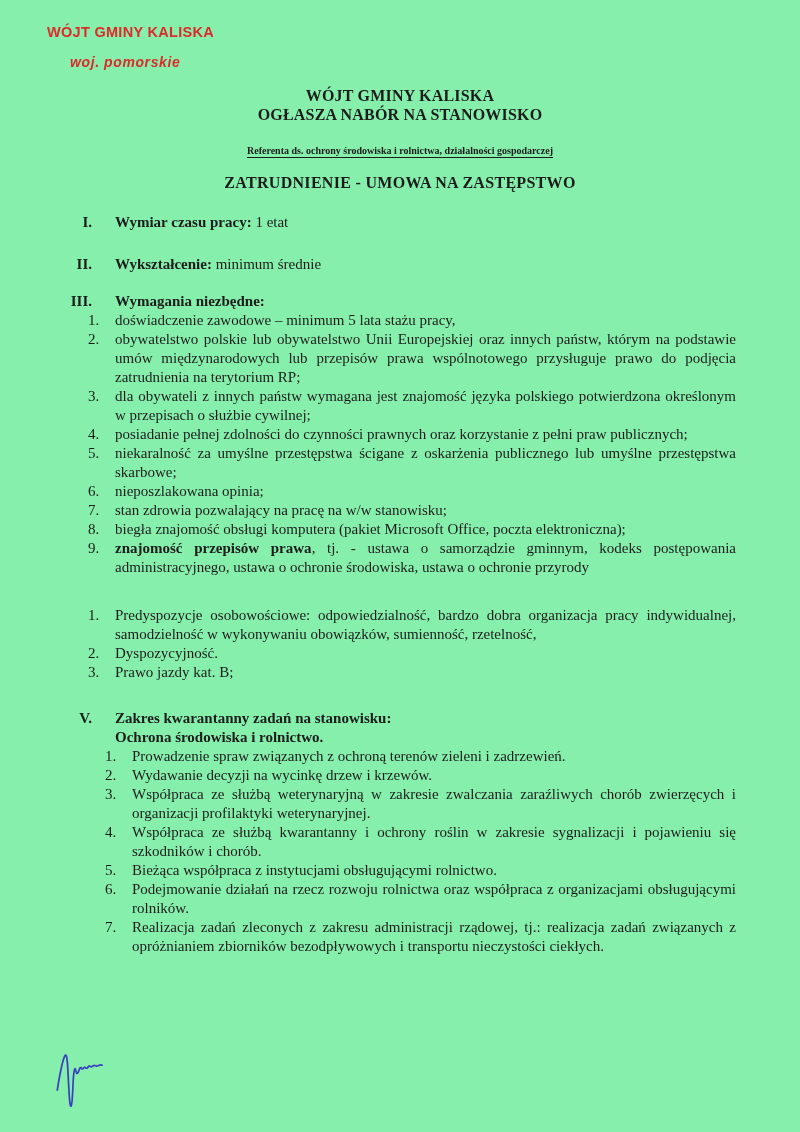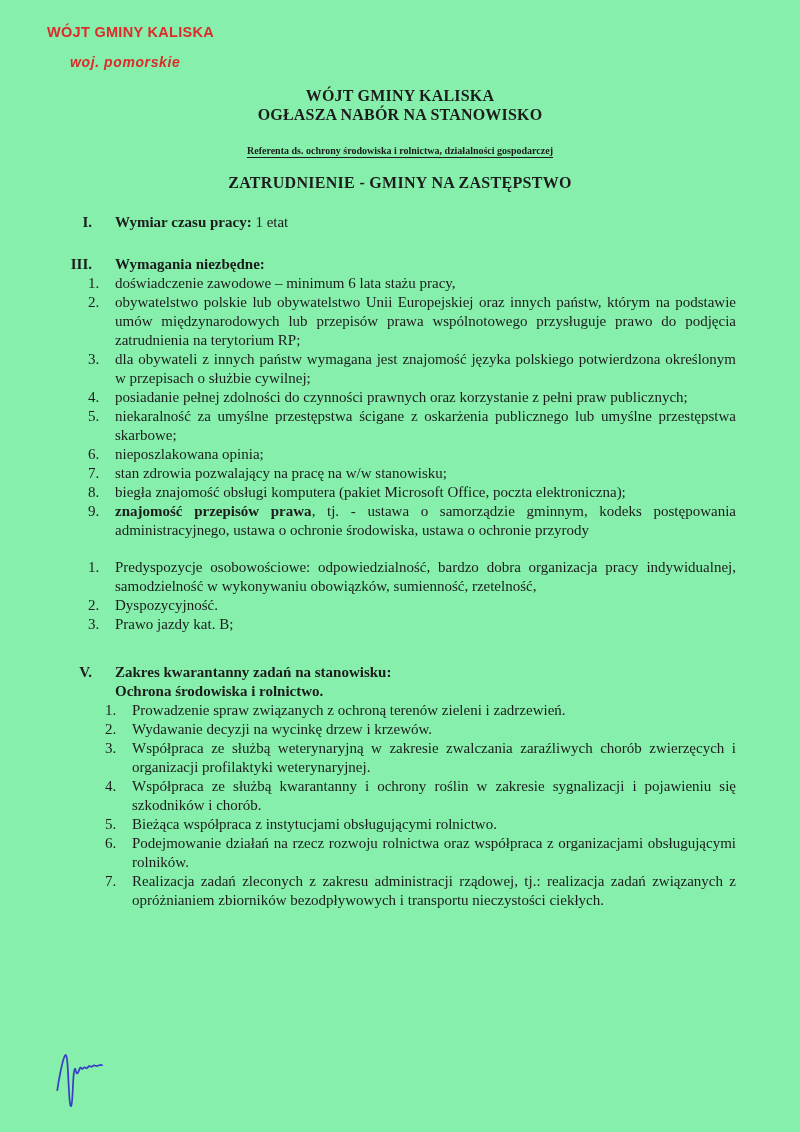--- a/index.html
+++ b/index.html
@@ -66,39 +66,45 @@
     <div class="stamp-l1">WÓJT GMINY KALISKA</div>
     <div class="stamp-l2">woj. pomorskie</div>
   </div>
 
   <div class="header">
     <div class="h1">WÓJT GMINY KALISKA</div>
     <div class="h1">OGŁASZA NABÓR NA STANOWISKO</div>
     <div>
       <span class="position">Referenta ds. ochrony środowiska i rolnictwa, działalności gospodarczej</span>
     </div>
-    <div class="employment">ZATRUDNIENIE - GMINY NA ZASTĘPSTWO</div>
+    <div class="employment">ZATRUDNIENIE - UMOWA NA ZASTĘPSTWO</div>
   </div>
 
   <div id="sections">
       <div class="sec">
         <div class="sec-head">
           <span class="sec-num">I.</span>
           <div><span class="sec-title">Wymiar czasu pracy:</span><span class="sec-value"> 1 etat</span></div>
         </div>
       </div>
       <div class="sec">
         <div class="sec-head">
+          <span class="sec-num">II.</span>
+          <div><span class="sec-title">Wykształcenie:</span><span class="sec-value"> minimum średnie</span></div>
+        </div>
+      </div>
+      <div class="sec">
+        <div class="sec-head">
           <span class="sec-num">III.</span>
           <div><span class="sec-title">Wymagania niezbędne:</span></div>
         </div>
         <div class="items">
           <div class="item">
             <span class="item-num">1.</span>
-            <div class="item-text">doświadczenie zawodowe – minimum 6 lata stażu pracy,</div>
+            <div class="item-text">doświadczenie zawodowe – minimum 5 lata stażu pracy,</div>
           </div>
           <div class="item">
             <span class="item-num">2.</span>
             <div class="item-text">obywatelstwo polskie lub obywatelstwo Unii Europejskiej oraz innych państw, którym na podstawie umów międzynarodowych lub przepisów prawa wspólnotowego przysługuje prawo do podjęcia zatrudnienia na terytorium RP;</div>
           </div>
           <div class="item">
             <span class="item-num">3.</span>
             <div class="item-text">dla obywateli z innych państw wymagana jest znajomość języka polskiego potwierdzona określonym w przepisach o służbie cywilnej;</div>
           </div>
           <div class="item">

